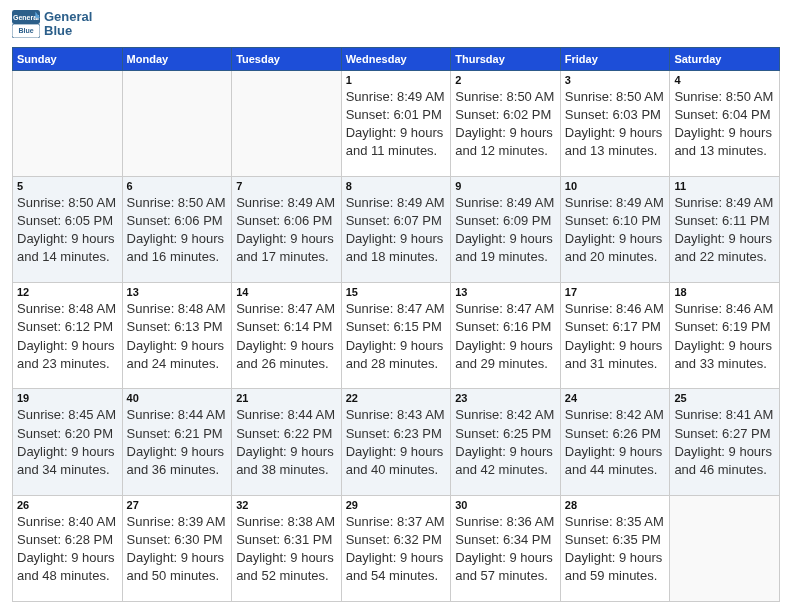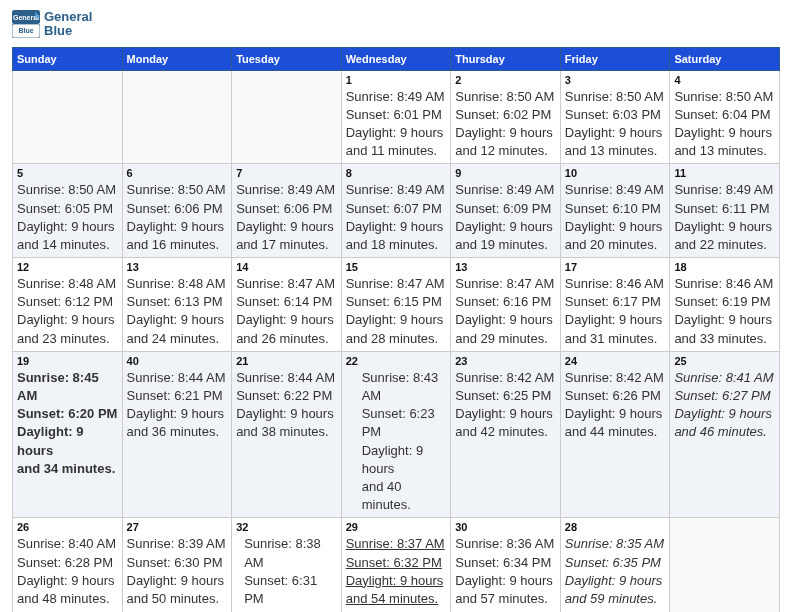--- a/index.html
+++ b/index.html
@@ -257,63 +257,63 @@
             <div class="day-num">18</div>
             <div class="day-info" style="white-space: pre-line;">Sunrise: 8:46 AM
 Sunset: 6:19 PM
 Daylight: 9 hours
 and 33 minutes.</div>
           </td>
         </tr>
         <tr>
           <td class="shaded">
             <div class="day-num">19</div>
-            <div class="day-info" style="white-space: pre-line; font-weight: bold;">Sunrise: 8:45 AM
+            <div class="day-info" style="white-space: pre-line;">Sunrise: 8:45 AM
 Sunset: 6:20 PM
 Daylight: 9 hours
 and 34 minutes.</div>
           </td>
           <td class="shaded">
             <div class="day-num">40</div>
             <div class="day-info" style="white-space: pre-line;">Sunrise: 8:44 AM
 Sunset: 6:21 PM
 Daylight: 9 hours
 and 36 minutes.</div>
           </td>
           <td class="shaded">
             <div class="day-num">21</div>
             <div class="day-info" style="white-space: pre-line;">Sunrise: 8:44 AM
 Sunset: 6:22 PM
 Daylight: 9 hours
 and 38 minutes.</div>
           </td>
           <td class="shaded">
             <div class="day-num">22</div>
-            <div class="day-info" style="white-space: pre-line; margin-left: 16px;">Sunrise: 8:43 AM
+            <div class="day-info" style="white-space: pre-line;">Sunrise: 8:43 AM
 Sunset: 6:23 PM
 Daylight: 9 hours
 and 40 minutes.</div>
           </td>
           <td class="shaded">
             <div class="day-num">23</div>
             <div class="day-info" style="white-space: pre-line;">Sunrise: 8:42 AM
 Sunset: 6:25 PM
 Daylight: 9 hours
 and 42 minutes.</div>
           </td>
           <td class="shaded">
             <div class="day-num">24</div>
             <div class="day-info" style="white-space: pre-line;">Sunrise: 8:42 AM
 Sunset: 6:26 PM
 Daylight: 9 hours
 and 44 minutes.</div>
           </td>
           <td class="shaded">
             <div class="day-num">25</div>
-            <div class="day-info" style="white-space: pre-line; font-style: italic;">Sunrise: 8:41 AM
+            <div class="day-info" style="white-space: pre-line;">Sunrise: 8:41 AM
 Sunset: 6:27 PM
 Daylight: 9 hours
 and 46 minutes.</div>
           </td>
         </tr>
         <tr>
           <td>
             <div class="day-num">26</div>
             <div class="day-info" style="white-space: pre-line;">Sunrise: 8:40 AM
 Sunset: 6:28 PM
@@ -322,42 +322,42 @@
           </td>
           <td>
             <div class="day-num">27</div>
             <div class="day-info" style="white-space: pre-line;">Sunrise: 8:39 AM
 Sunset: 6:30 PM
 Daylight: 9 hours
 and 50 minutes.</div>
           </td>
           <td>
             <div class="day-num">32</div>
-            <div class="day-info" style="white-space: pre-line; margin-left: 8px;">Sunrise: 8:38 AM
+            <div class="day-info" style="white-space: pre-line;">Sunrise: 8:38 AM
 Sunset: 6:31 PM
 Daylight: 9 hours
 and 52 minutes.</div>
           </td>
           <td>
             <div class="day-num">29</div>
-            <div class="day-info" style="white-space: pre-line; text-decoration: underline;">Sunrise: 8:37 AM
+            <div class="day-info" style="white-space: pre-line;">Sunrise: 8:37 AM
 Sunset: 6:32 PM
 Daylight: 9 hours
 and 54 minutes.</div>
           </td>
           <td>
             <div class="day-num">30</div>
             <div class="day-info" style="white-space: pre-line;">Sunrise: 8:36 AM
 Sunset: 6:34 PM
 Daylight: 9 hours
 and 57 minutes.</div>
           </td>
           <td>
             <div class="day-num">28</div>
-            <div class="day-info" style="white-space: pre-line; font-style: italic;">Sunrise: 8:35 AM
+            <div class="day-info" style="white-space: pre-line;">Sunrise: 8:35 AM
 Sunset: 6:35 PM
 Daylight: 9 hours
 and 59 minutes.</div>
           </td>
           <td class="empty"></td>
         </tr>
       </tbody>
   </table>
 </div>
 

